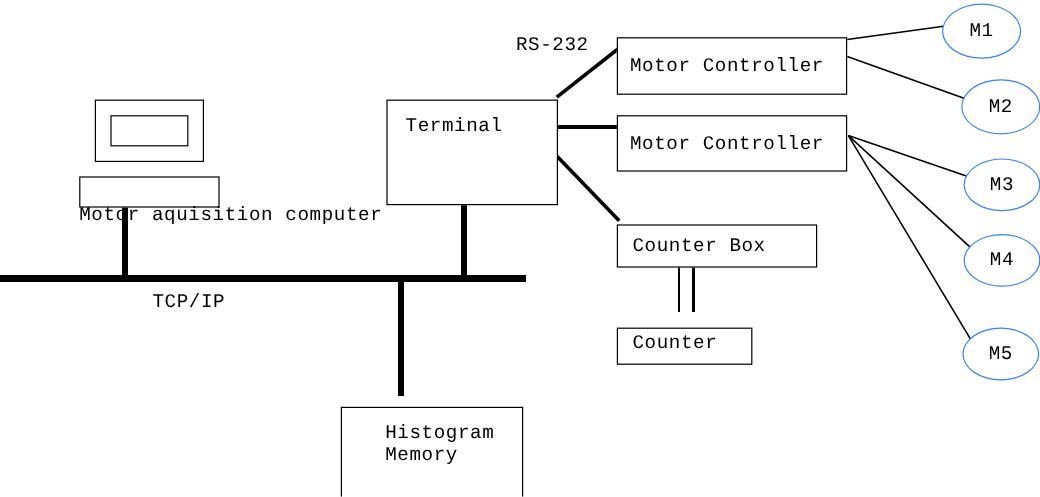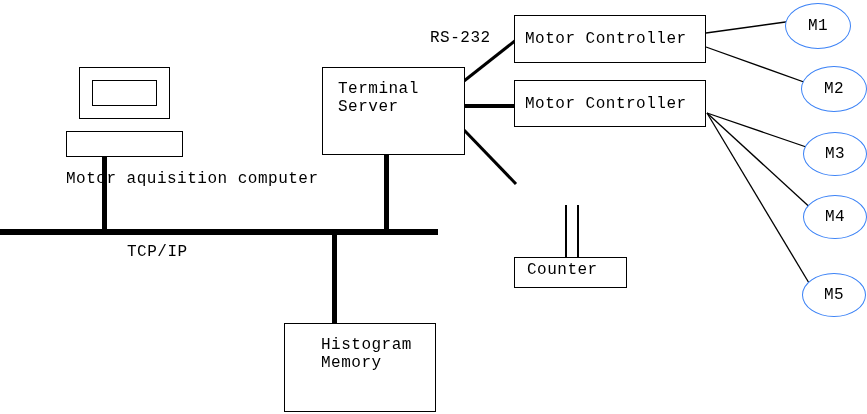--- a/index.html
+++ b/index.html
@@ -17,20 +17,21 @@
   #wires {
     position: absolute;
     left: 0; top: 0;
     width: 867px; height: 414px;
   }
   .box {
     position: absolute;
     border: 1px solid #000000;
     background: #ffffff;
     box-sizing: border-box;
+    margin-top: 16px;
   }
   .vcenter {
     display: flex;
     align-items: center;
   }
   .twoline div { line-height: 18px; }
   .ellipse {
     position: absolute;
     border: 1px solid #3b82f6;
     border-radius: 50%;
@@ -79,30 +80,32 @@
   <div class="box" style="left:79px; top:67px; width:91px; height:52px;"></div>
   <div class="box" style="left:92px; top:80px; width:65px; height:26px;"></div>
   <div class="box" style="left:66px; top:131px; width:117px; height:26px;"></div>
   <div class="freelabel" style="left:66px; top:170px;">Motor aquisition computer</div>
 
   <div class="freelabel" style="left:127px; top:243px;">TCP/IP</div>
   <div class="freelabel" style="left:430px; top:29px;">RS-232</div>
 
   <div class="box twoline" style="left:322px; top:67px; width:143px; height:88px; padding:12px 0 0 15px;">
     <div>Terminal</div>
-    <div>Server</div>
   </div>
 
   <div class="box vcenter" style="left:514px; top:15px; width:192px; height:48px; padding-left:10px;">
     <span>Motor Controller</span>
   </div>
   <div class="box vcenter" style="left:514px; top:80px; width:192px; height:47px; padding-left:10px;">
     <span>Motor Controller</span>
   </div>
 
+  <div class="box vcenter" style="left:514px; top:171px; width:167px; height:36px; padding-left:12px;">
+    <span>Counter Box</span>
+  </div>
   <div class="box twoline" style="left:284px; top:323px; width:152px; height:89px; padding:12px 0 0 36px;">
     <div>Histogram</div>
     <div>Memory</div>
   </div>
 
   <div class="box" style="left:514px; top:257px; width:113px; height:31px; padding:3px 0 0 12px;">
     <span>Counter</span>
   </div>
 
   <div class="ellipse" style="left:785px; top:3px; width:66px; height:46px;">

